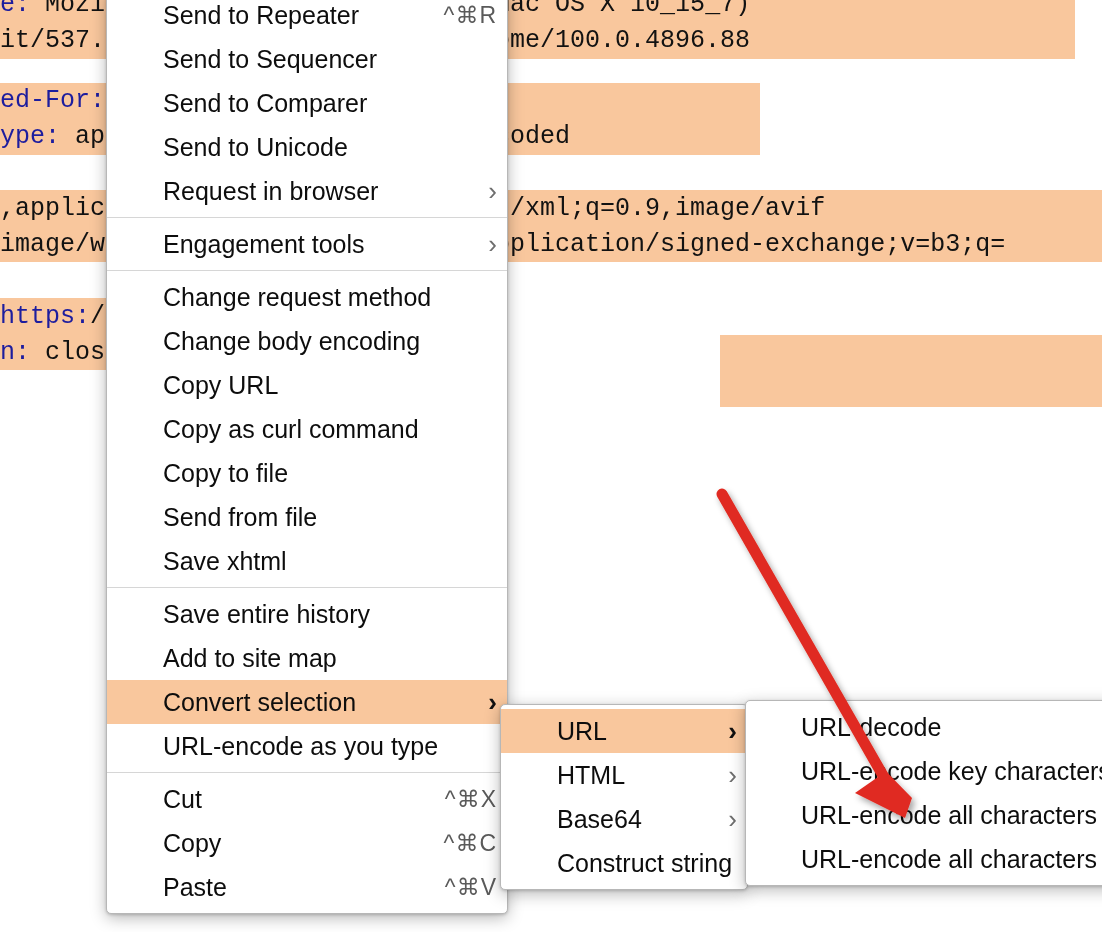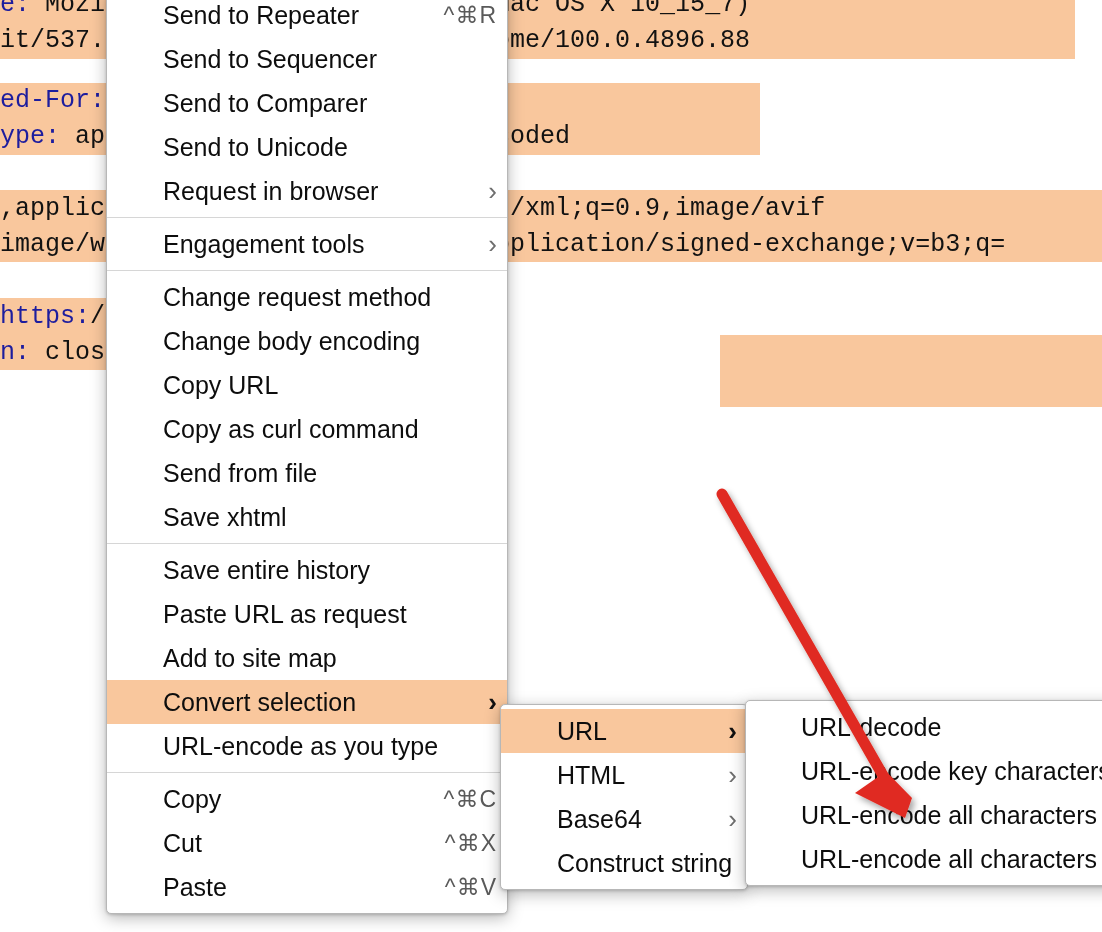--- a/index.html
+++ b/index.html
@@ -186,50 +186,50 @@
     <div class="menu-item">
       <span class="label">Change body encoding</span>
     </div>
     <div class="menu-item">
       <span class="label">Copy URL</span>
     </div>
     <div class="menu-item">
       <span class="label">Copy as curl command</span>
     </div>
     <div class="menu-item">
+      <span class="label">Copy to file</span>
+    </div>
+    <div class="menu-item">
       <span class="label">Send from file</span>
     </div>
     <div class="menu-item">
       <span class="label">Save xhtml</span>
     </div>
     <div class="sep"></div>
     <div class="menu-item">
       <span class="label">Save entire history</span>
-    </div>
-    <div class="menu-item">
-      <span class="label">Paste URL as request</span>
     </div>
     <div class="menu-item">
       <span class="label">Add to site map</span>
     </div>
     <div class="menu-item selected">
       <span class="label">Convert selection</span>
       <span class="chev">›</span>
     </div>
     <div class="menu-item">
       <span class="label">URL-encode as you type</span>
     </div>
     <div class="sep"></div>
     <div class="menu-item">
+      <span class="label">Cut</span>
+      <span class="shortcut">^⌘X</span>
+    </div>
+    <div class="menu-item">
       <span class="label">Copy</span>
       <span class="shortcut">^⌘C</span>
-    </div>
-    <div class="menu-item">
-      <span class="label">Cut</span>
-      <span class="shortcut">^⌘X</span>
     </div>
     <div class="menu-item">
       <span class="label">Paste</span>
       <span class="shortcut">^⌘V</span>
     </div>
   </div>
 
 <div class="menu" id="submenu-convert">
     <div class="menu-item selected">
       <span class="label">URL</span>

